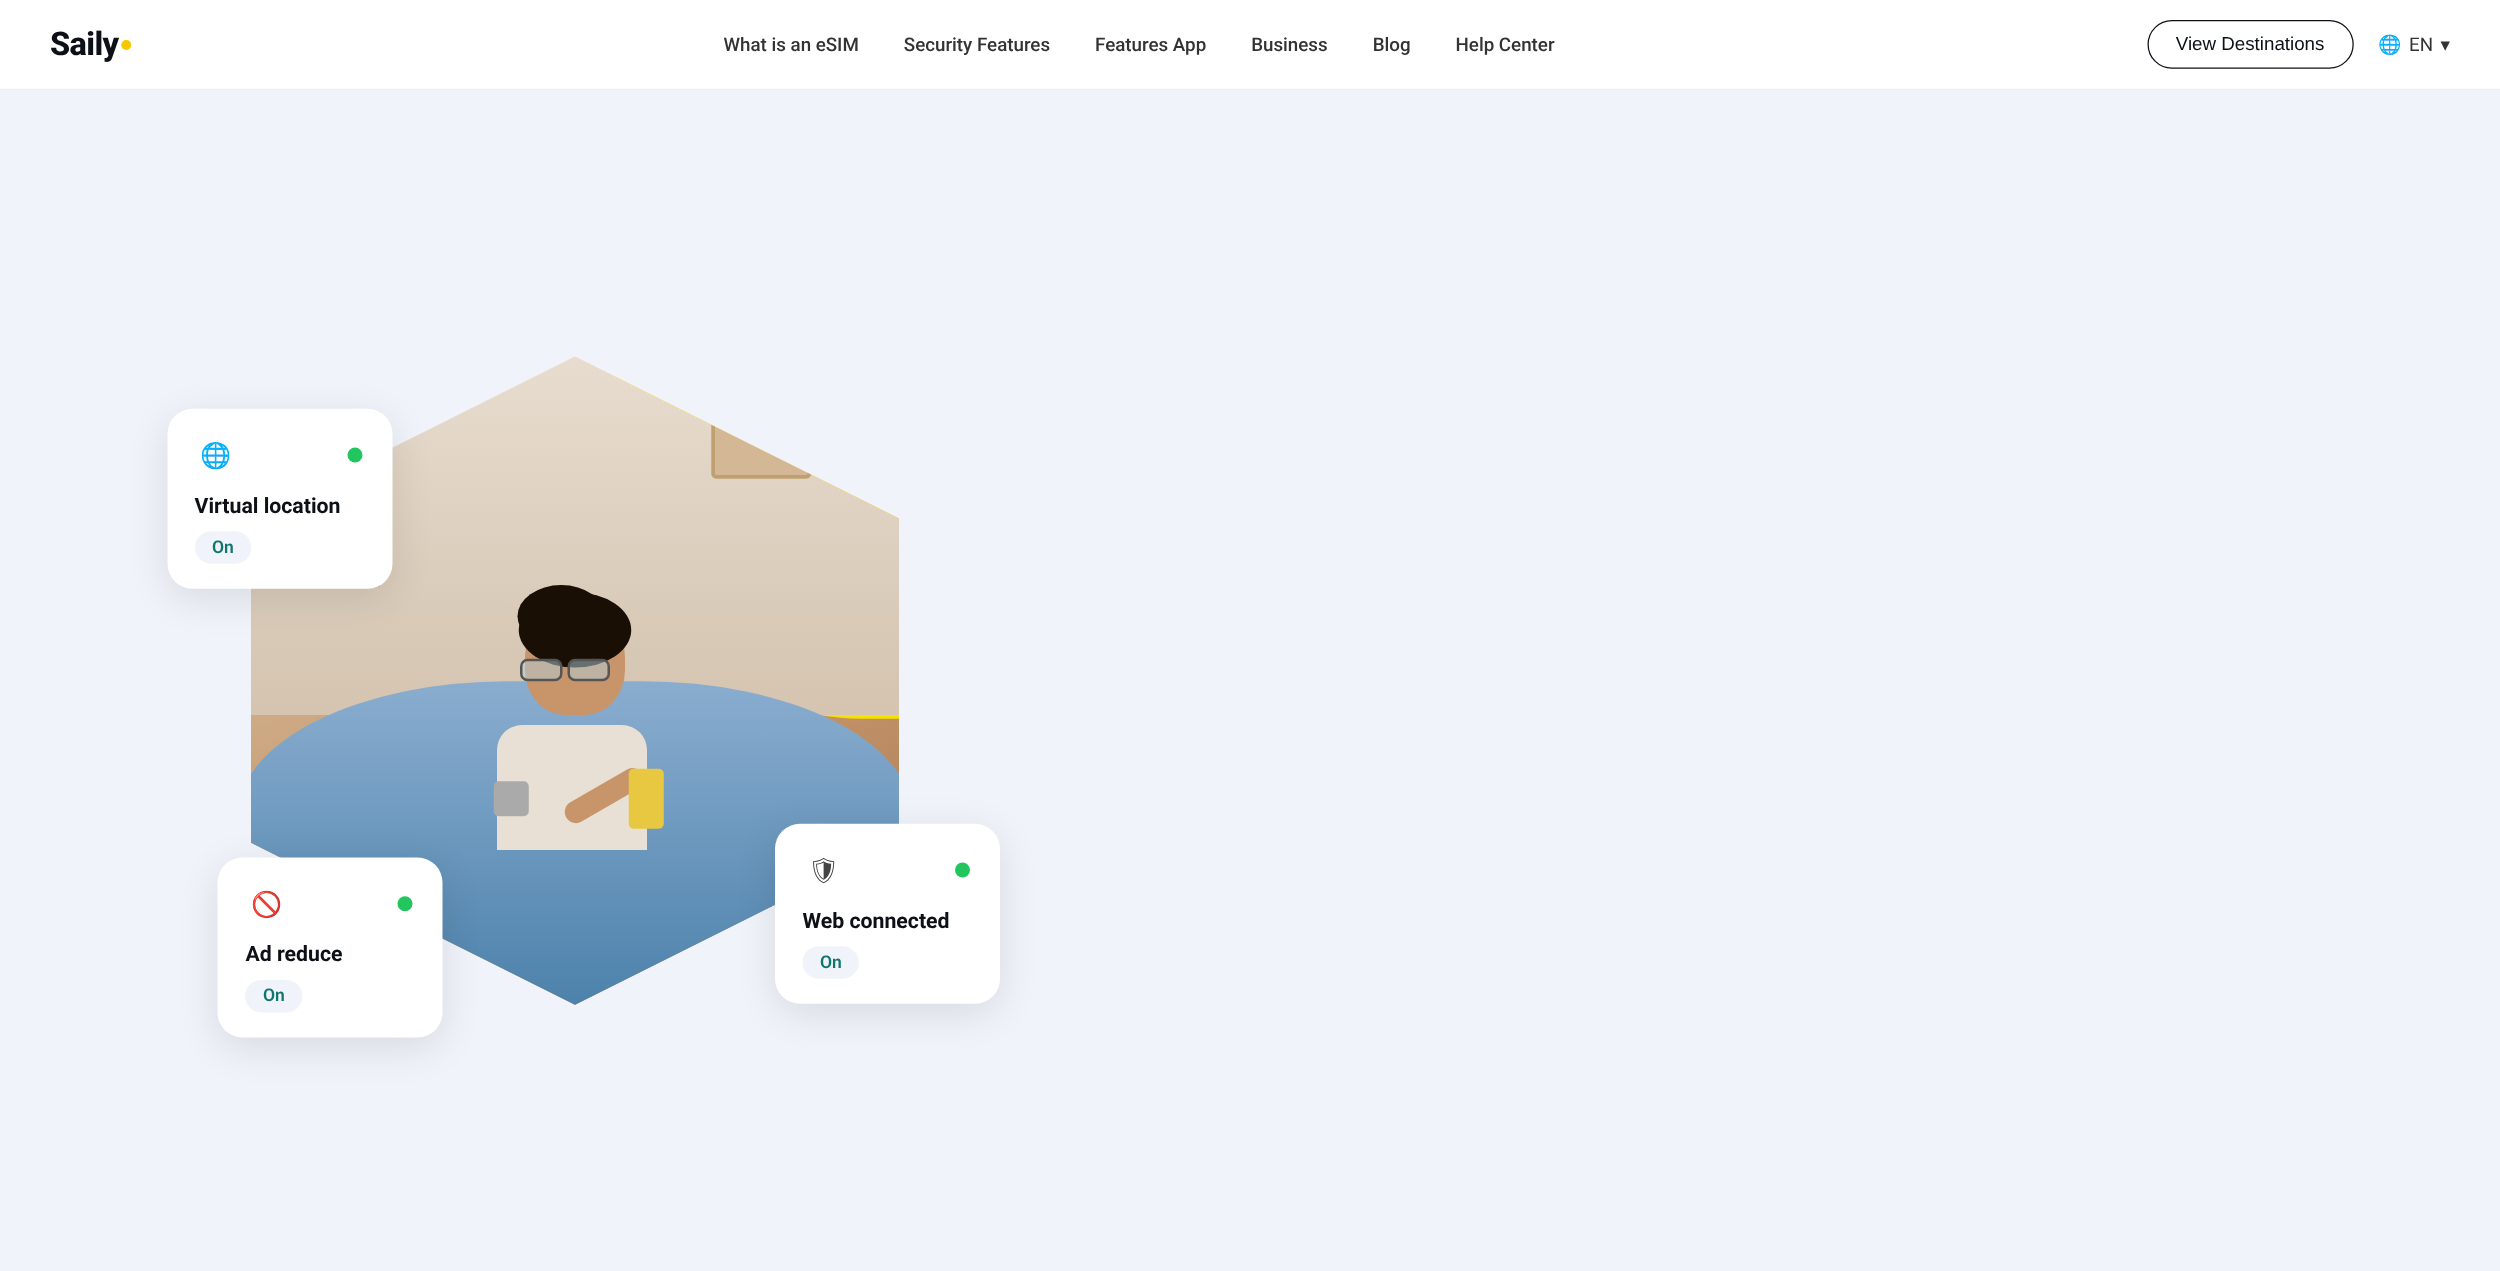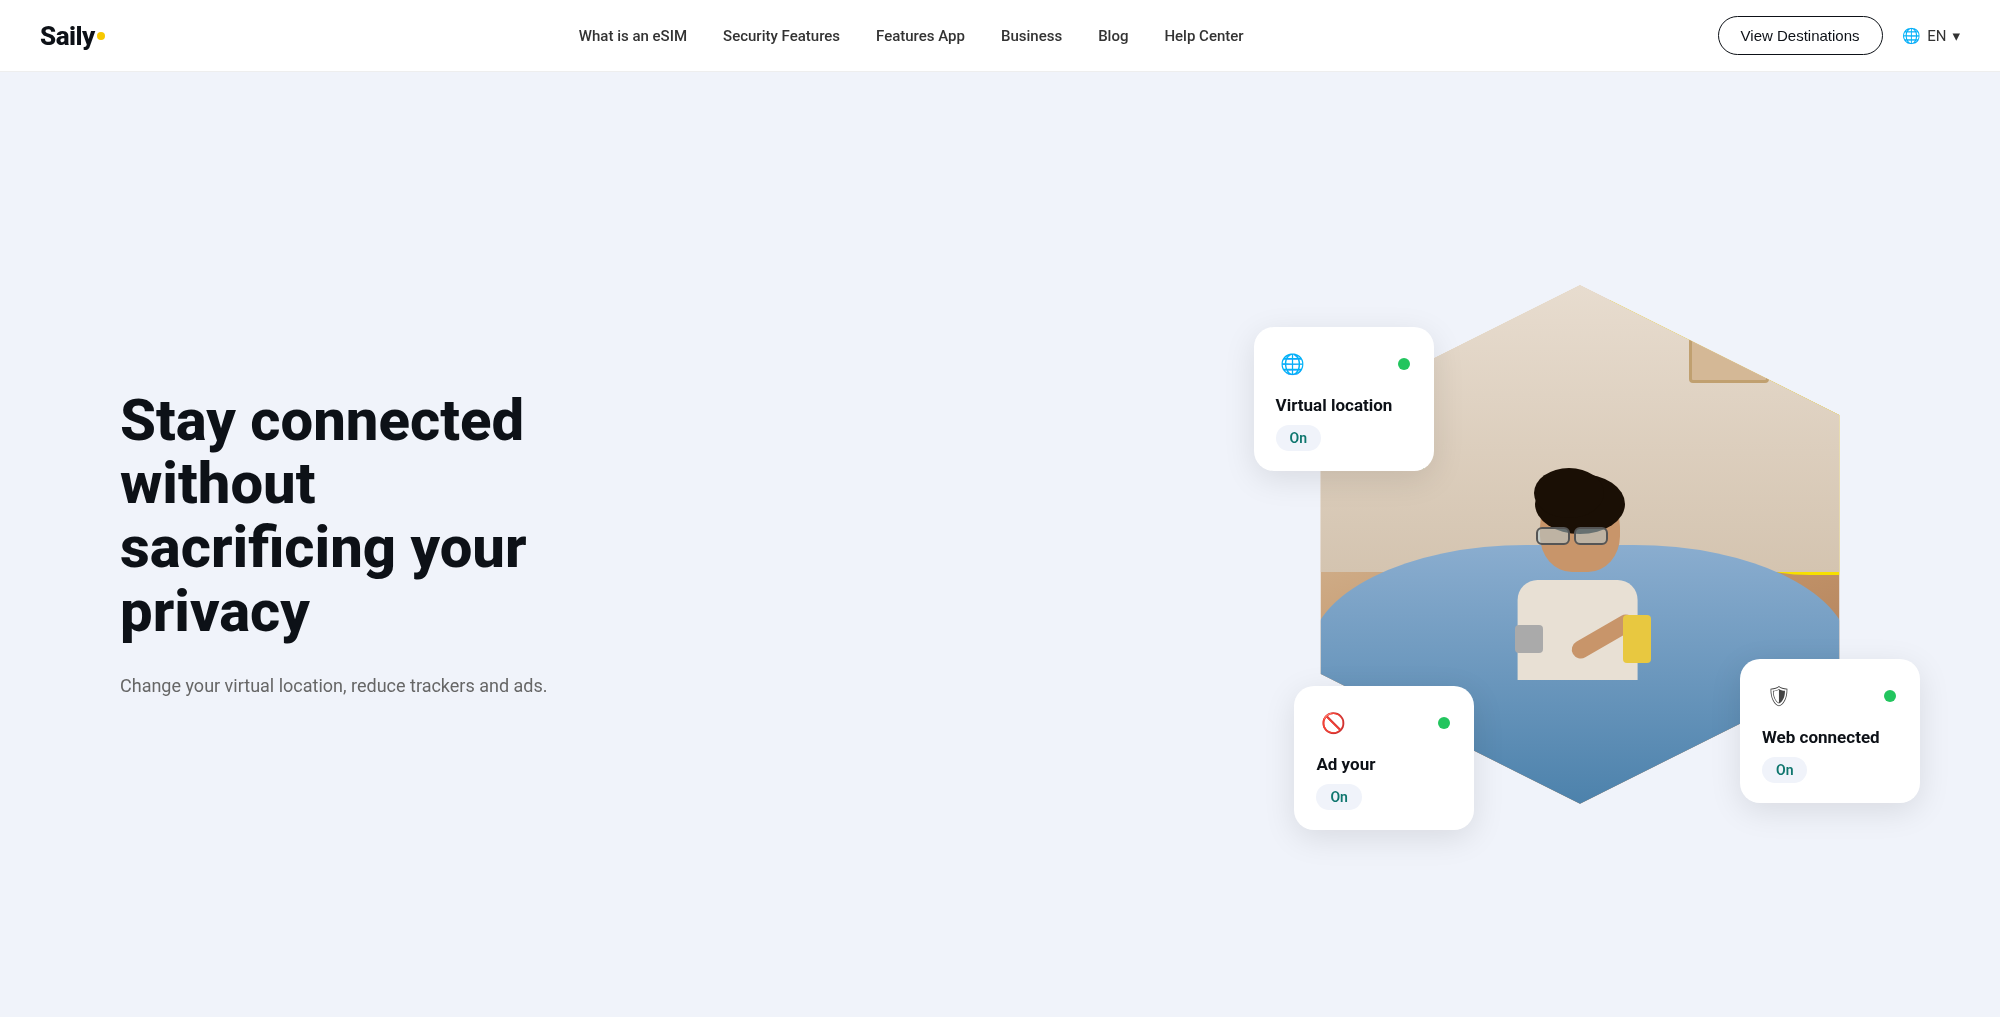--- a/index.html
+++ b/index.html
@@ -229,27 +229,20 @@
     <button class="btn-destinations">View Destinations</button>
     <div class="lang-selector">
       <span>🌐</span>
       <span>EN</span>
       <span>▾</span>
     </div>
   </div>
 </nav>
 
 <section class="hero">
-  <div class="hero-text">
-    <h1 class="hero-title">
-      <span>Stay connected without</span><br>
-      <span>sacrificing your privacy</span>
-    </h1>
-    <p class="hero-subtitle">Change your virtual location, reduce trackers and ads.</p>
-  </div>
 
   <div class="hero-visual">
 
     <div class="hex-scene">
       <div class="photo-bg">
 
         <div class="photo-yellow"></div>
 
         <div style="position:absolute;top:0;left:0;right:0;bottom:0;z-index:2;overflow:hidden;">
 
@@ -290,21 +283,21 @@
       </div>
       <div class="card-title">Virtual location</div>
       <span class="card-badge">On</span>
     </div>
 
     <div class="card card-adblock">
       <div class="card-header">
         <span class="card-icon">🚫</span>
         <span class="card-dot"></span>
       </div>
-      <div class="card-title">Ad your</div>
+      <div class="card-title">Ad reduce</div>
       <span class="card-badge">On</span>
     </div>
 
     <div class="card card-webprotection">
       <div class="card-header">
         <span class="card-icon">🛡</span>
         <span class="card-dot"></span>
       </div>
       <div class="card-title">Web connected</div>
       <span class="card-badge">On</span>

